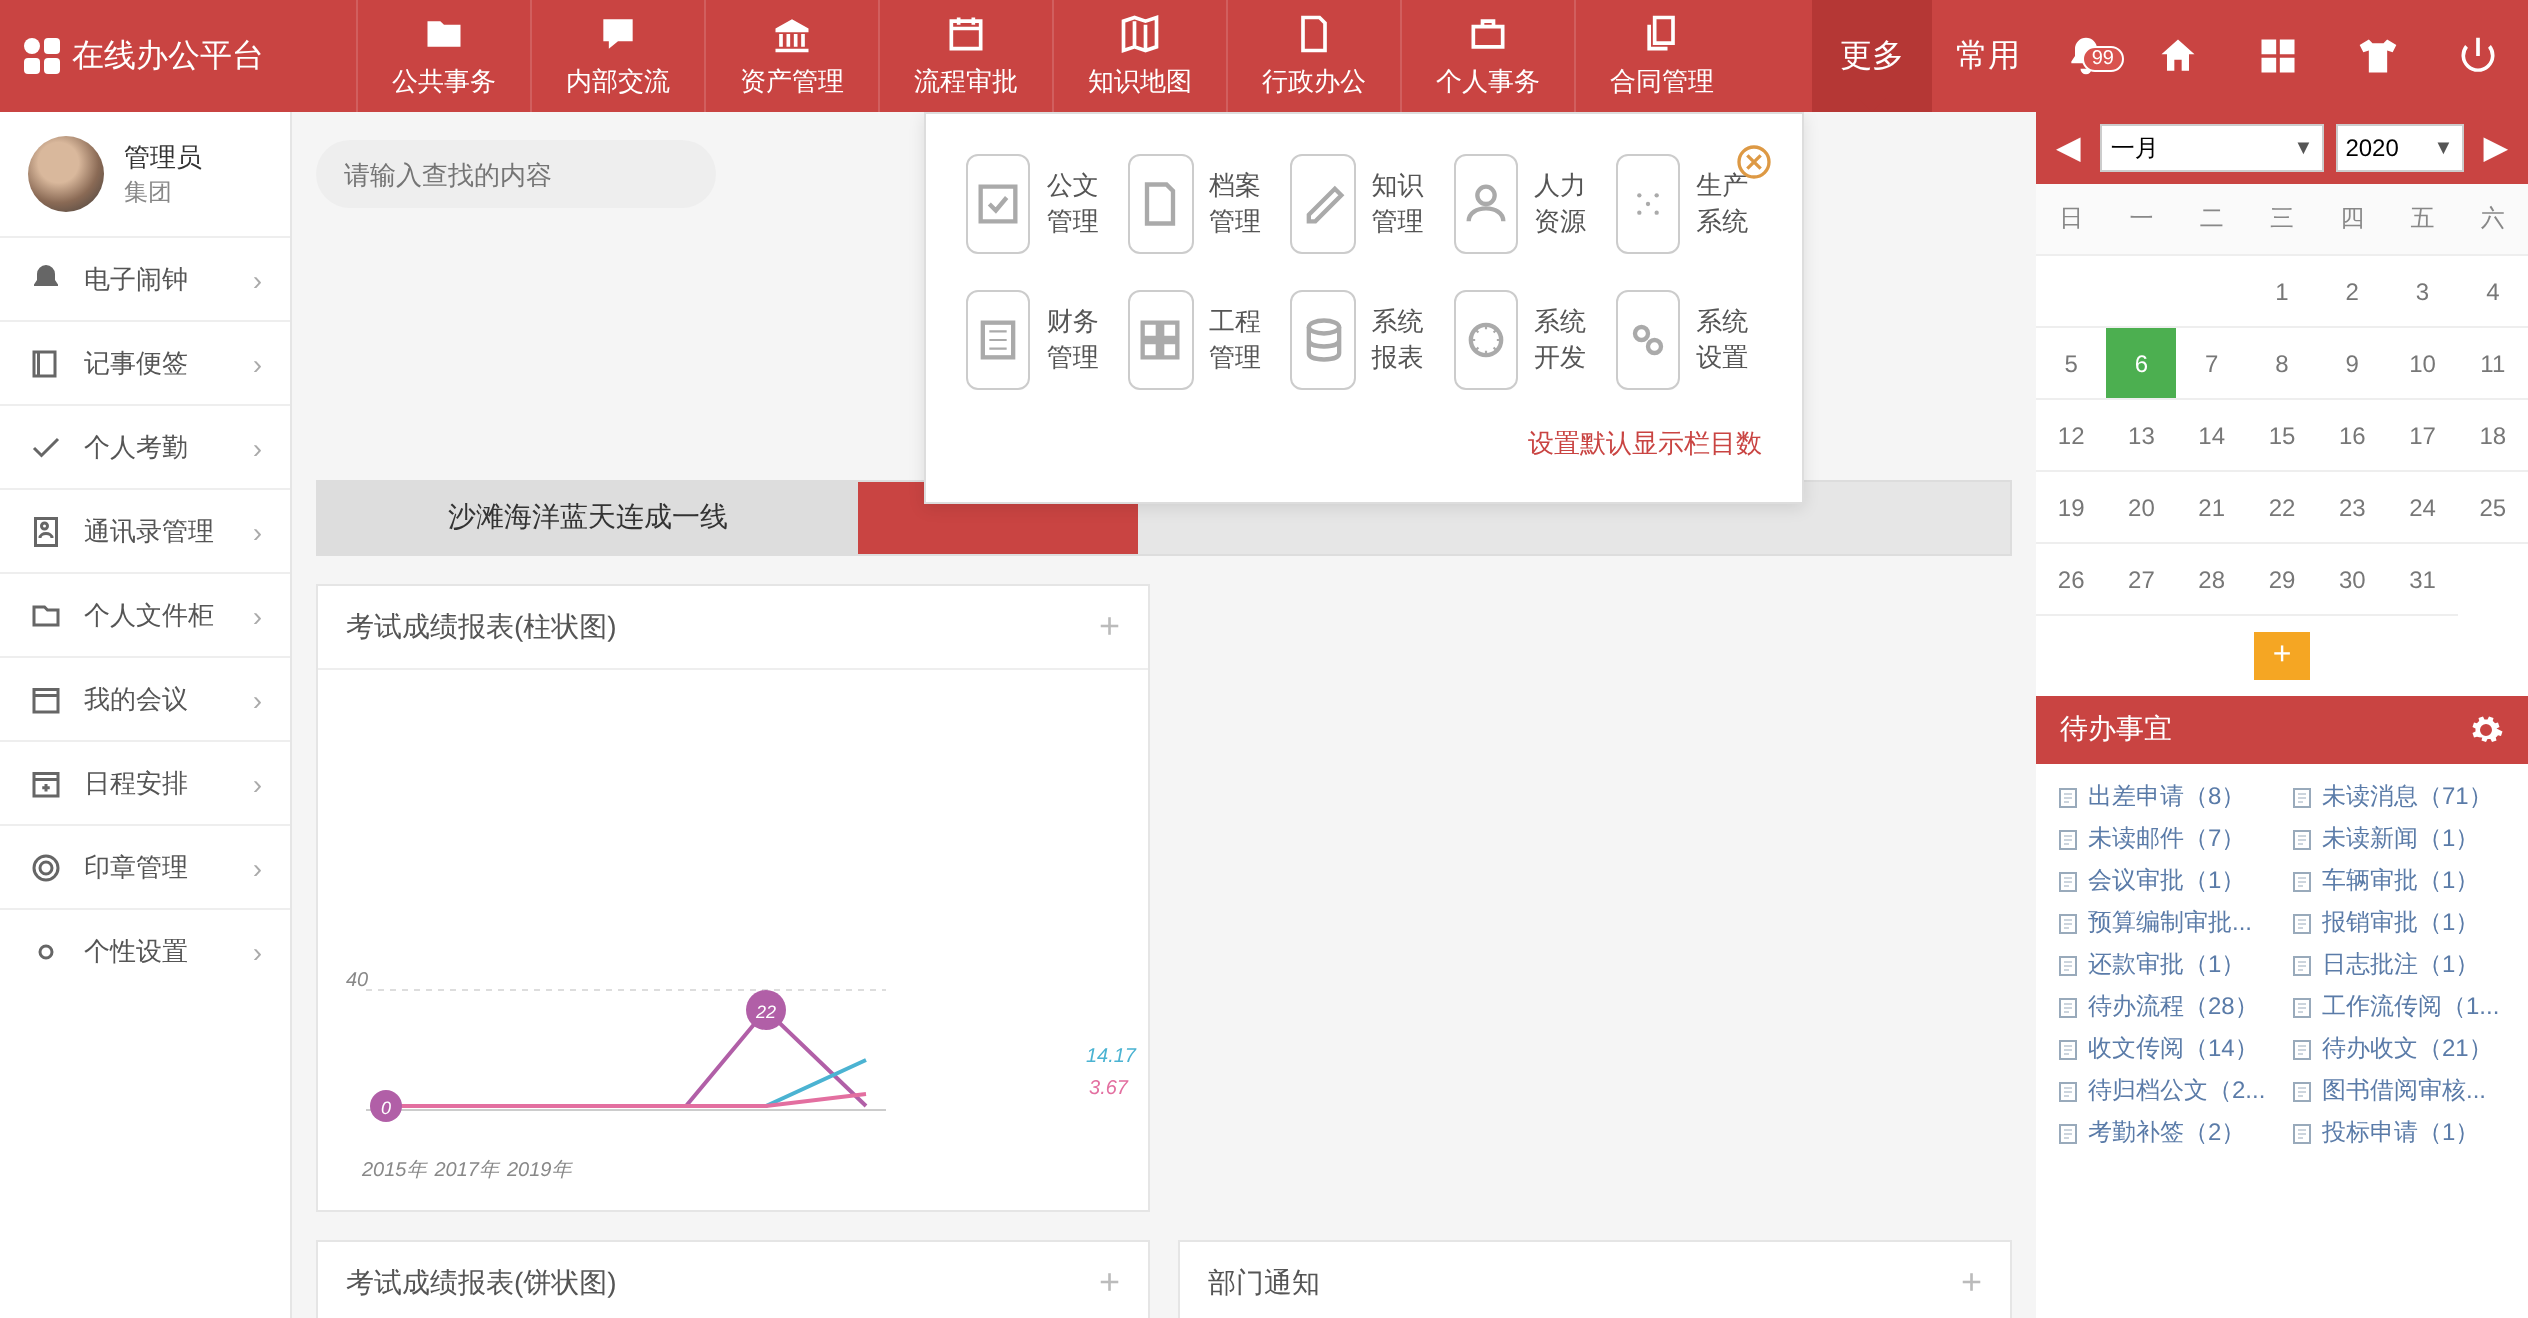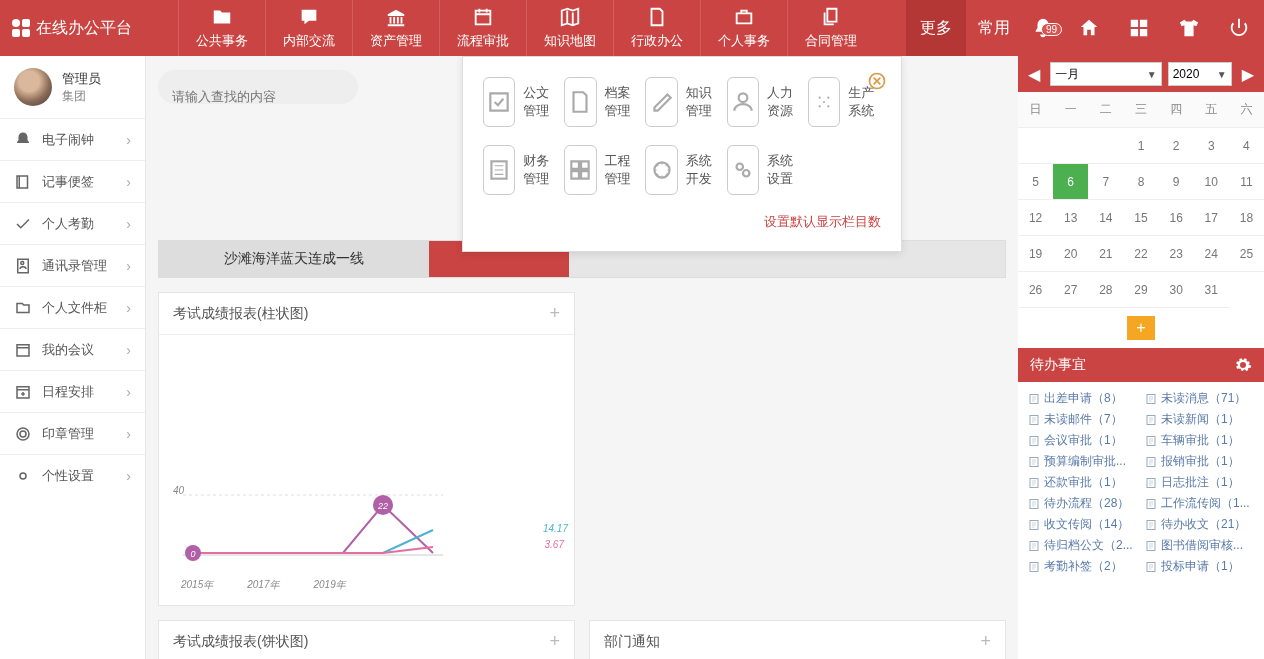--- a/index.html
+++ b/index.html
@@ -32,39 +32,39 @@
 .avatar { width: 38px; height: 38px; border-radius: 50%; background: radial-gradient(circle at 40% 35%, #d9b89c 0 30%, #8a6a55 60%, #3a3a3a 100%); }
 .user-name { font-size: 13px; color: #333; }
 .user-org { font-size: 12px; color: #888; }
 .side-menu { }
 .side-item { display: flex; align-items: center; height: 42px; padding: 0 14px; border-top: 1px solid #eee; cursor: pointer; color: #555; }
 .side-item svg { width: 18px; height: 18px; fill: #666; margin-right: 10px; }
 .side-item .chev { margin-left: auto; color: #aaa; font-size: 14px; }
 
 
 .main { flex: 1; padding: 14px 12px 0 12px; position: relative; overflow: hidden; }
-.search-wrap { display: flex; align-items: flex-end; background: #eee; border-radius: 20px; width: 200px; height: 34px; padding: 0 14px; gap: 8px; }
+.search-wrap { display: flex; align-items: center; background: #eee; border-radius: 20px; width: 200px; height: 34px; padding: 0 14px; gap: 8px; }
 .search-wrap input { border: none; background: transparent; outline: none; flex: 1; color: #666; font-size: 13px; }
 .search-wrap svg { width: 18px; height: 18px; fill: #bbb; }
 
 .banner { margin-top: 136px; height: 38px; display: flex; border: 1px solid #ddd; }
 .banner-left { flex: 0 0 270px; background: #ddd; display: flex; align-items: center; justify-content: center; color: #333; font-size: 14px; }
 .banner-mid { flex: 0 0 140px; background: #c94442; }
 .banner-right { flex: 1; background: #e6e6e6; }
 
 .panels-row { display: flex; gap: 14px; margin-top: 14px; }
 .panel { background: #fff; border: 1px solid #e5e5e5; flex: 1; }
 .panel-head { display: flex; align-items: center; justify-content: space-between; padding: 10px 14px; border-bottom: 1px solid #eee; color: #555; font-size: 14px; }
 .panel-head .plus { color: #bbb; font-size: 18px; cursor: pointer; }
 .panel-body { padding: 10px 14px; min-height: 260px; position: relative; }
 
 .chart { position: relative; height: 110px; margin-top: 140px; font-style: italic; }
 .chart-axis { position: absolute; left: 0; top: 0; font-size: 10px; color: #888; }
 .chart-svg { width: 280px; height: 90px; }
-.chart-years { display: flex; gap: 34px; font-size: 10px; color: #888; margin-left: 8px; }
+.chart-years { display: flex; gap: 4px; font-size: 10px; color: #888; margin-left: 8px; }
 .chart-val { position: absolute; font-size: 10px; }
 
 
 .more-panel { position: absolute; top: 0; left: 316px; width: 440px; background: #fff; border: 1px solid #ddd; box-shadow: 0 2px 8px rgba(0,0,0,0.1); padding: 20px; z-index: 50; }
 .more-close { position: absolute; top: 14px; right: 14px; cursor: pointer; }
 .more-close svg { width: 20px; height: 20px; }
 .more-grid { display: grid; grid-template-columns: repeat(5, 1fr); gap: 18px 8px; }
 .more-app { display: flex; align-items: center; gap: 8px; font-size: 13px; color: #555; cursor: pointer; }
 .more-app .box { width: 50px; height: 50px; border: 1px solid #ccc; border-radius: 6px; display: flex; align-items: center; justify-content: center; }
 .more-app .box svg { width: 26px; height: 26px; fill: #aaa; }
@@ -392,20 +392,29 @@
             </div>
             <span>财务管理</span>
           </div>
           <div class="more-app">
             <div class="box">
               <svg viewBox="0 0 24 24">
                 <path d="M4 4h7v7H4zM13 4h7v7h-7zM4 13h7v7H4zM13 13h7v7h-7z" fill="none" stroke="#aaa" stroke-width="2"></path>
               </svg>
             </div>
             <span>工程管理</span>
+          </div>
+          <div class="more-app">
+            <div class="box">
+              <svg viewBox="0 0 24 24">
+                <ellipse cx="12" cy="6" rx="7" ry="3" fill="none" stroke="#aaa" stroke-width="2"></ellipse>
+                <path d="M5 6v12c0 2 3 3 7 3s7-1 7-3V6M5 12c0 2 3 3 7 3s7-1 7-3" fill="none" stroke="#aaa" stroke-width="2"></path>
+              </svg>
+            </div>
+            <span>系统报表</span>
           </div>
           <div class="more-app">
             <div class="box">
               <svg viewBox="0 0 24 24">
                 <circle cx="12" cy="12" r="7" fill="none" stroke="#aaa" stroke-width="2"></circle>
                 <path d="M12 5v2M12 17v2M5 12h2M17 12h2M7 7l1.5 1.5M17 7l-1.5 1.5M7 17l1.5-1.5M17 17l-1.5-1.5" stroke="#aaa"></path>
               </svg>
             </div>
             <span>系统开发</span>
           </div>

